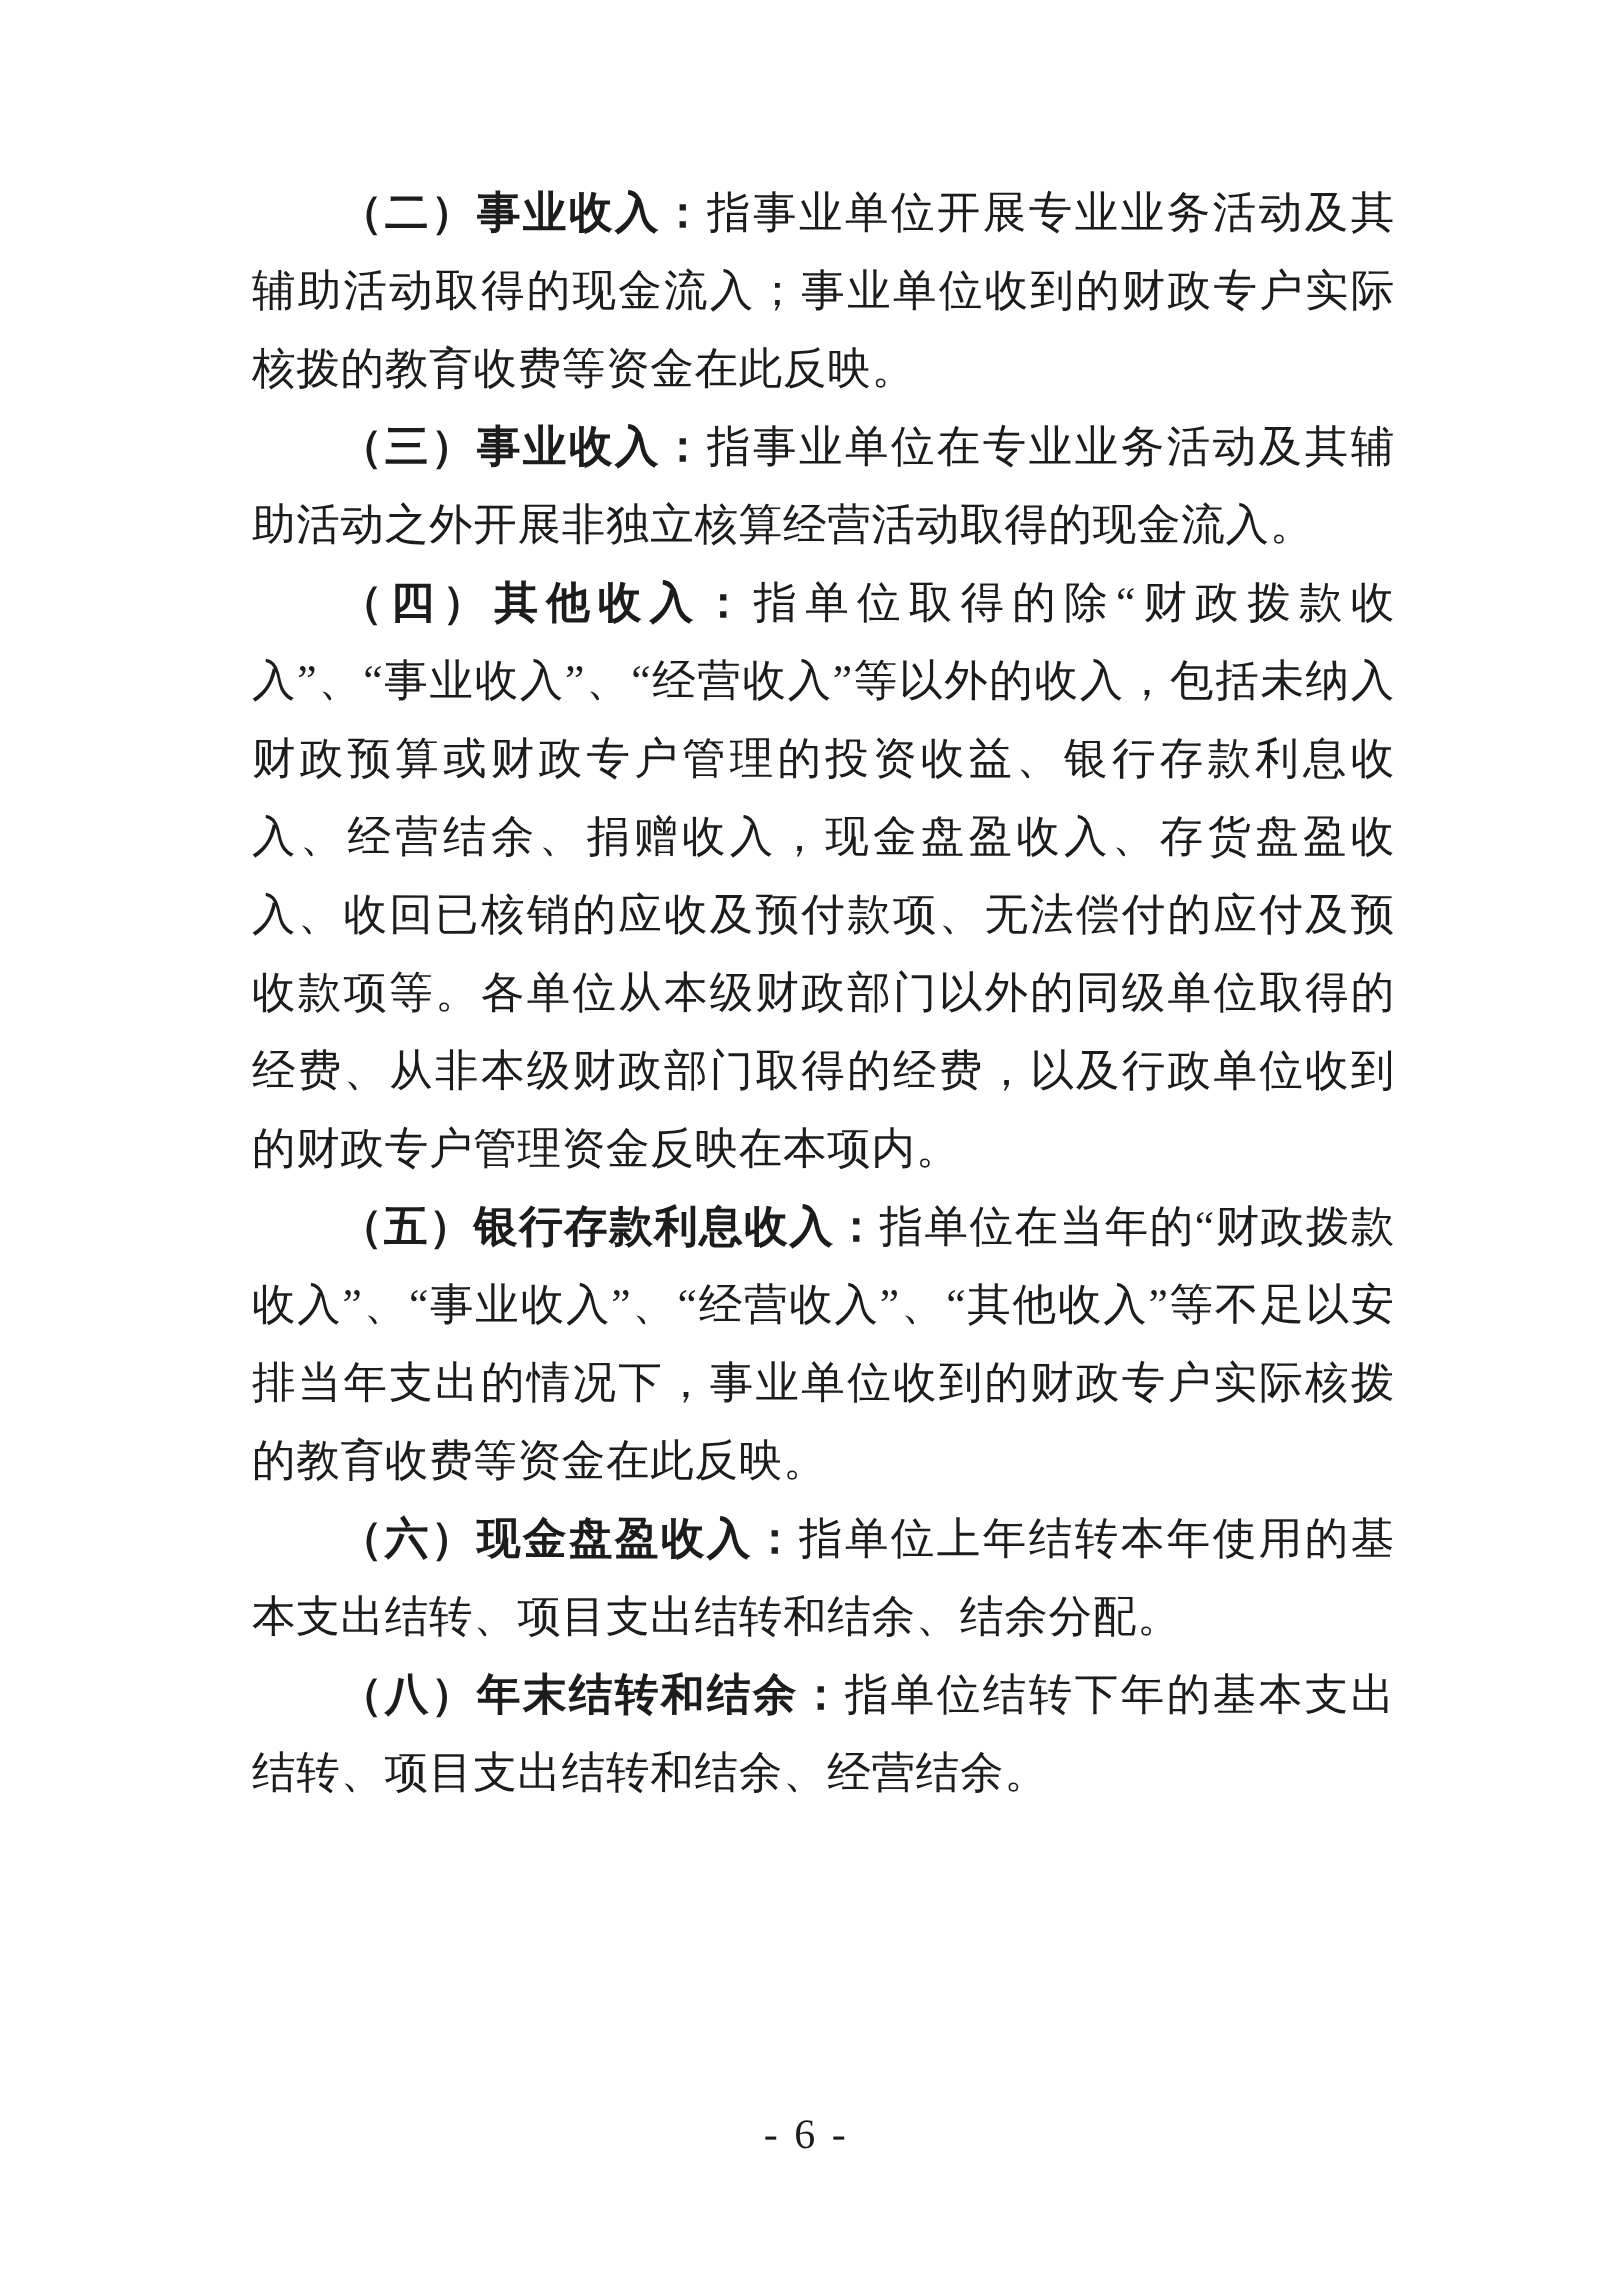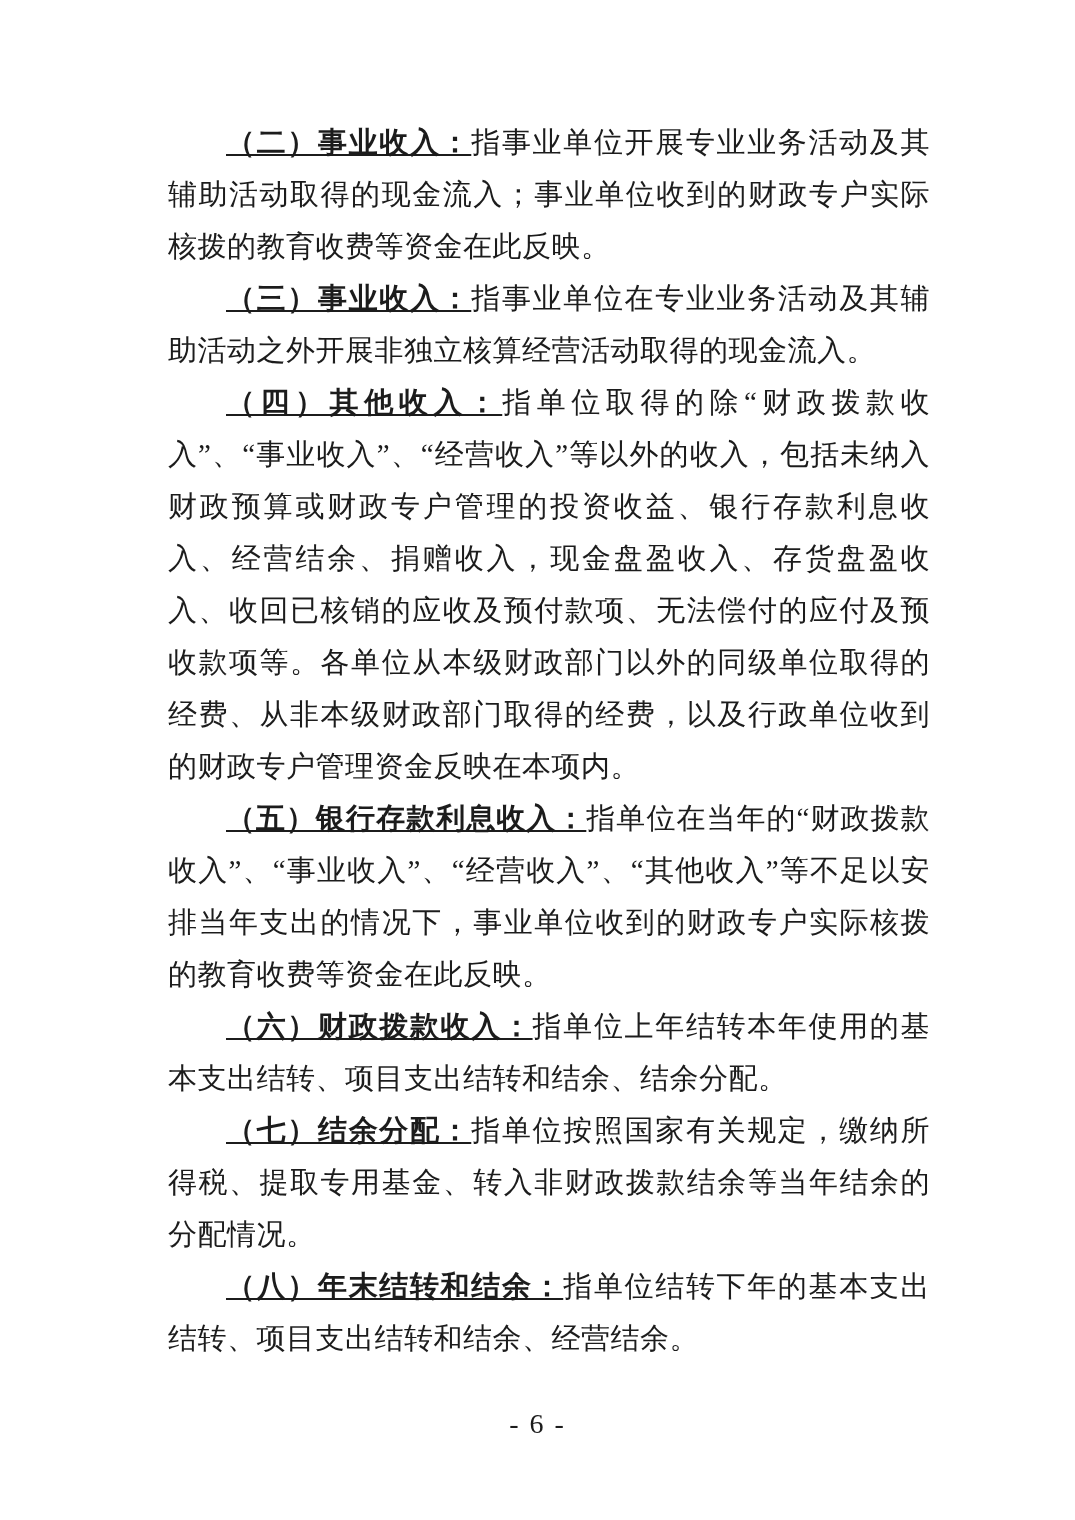--- a/index.html
+++ b/index.html
@@ -31,21 +31,20 @@
     font-size: 29px;
     line-height: 52px;
     letter-spacing: 0.5px;
     text-align: justify;
     text-indent: 2em;
     color: #1c1c1c;
   }
 
   .para-heading {
     font-weight: bold;
-    text-decoration: underline;
   }
 
   .para-body {
     font-weight: normal;
   }
 
   .page-number {
     position: absolute;
     left: 0;
     right: 0;
@@ -63,20 +62,19 @@
 <div class="page">
   <div class="content" id="paragraphs">
   <p class="para"><b class="para-heading">（二）事业收入：</b><span class="para-body">指事业单位开展专业业务活动及其辅助活动取得的现金流入；事业单位收到的财政专户实际核拨的教育收费等资金在此反映。</span></p>
 
   <p class="para"><b class="para-heading">（三）事业收入：</b><span class="para-body">指事业单位在专业业务活动及其辅助活动之外开展非独立核算经营活动取得的现金流入。</span></p>
 
   <p class="para"><b class="para-heading">（四）其他收入：</b><span class="para-body">指单位取得的除“财政拨款收入”、“事业收入”、“经营收入”等以外的收入，包括未纳入财政预算或财政专户管理的投资收益、银行存款利息收入、经营结余、捐赠收入，现金盘盈收入、存货盘盈收入、收回已核销的应收及预付款项、无法偿付的应付及预收款项等。各单位从本级财政部门以外的同级单位取得的经费、从非本级财政部门取得的经费，以及行政单位收到的财政专户管理资金反映在本项内。</span></p>
 
   <p class="para"><b class="para-heading">（五）银行存款利息收入：</b><span class="para-body">指单位在当年的“财政拨款收入”、“事业收入”、“经营收入”、“其他收入”等不足以安排当年支出的情况下，事业单位收到的财政专户实际核拨的教育收费等资金在此反映。</span></p>
 
-  <p class="para"><b class="para-heading">（六）财政拨款收入：</b><span class="para-body">指单位上年结转本年使用的基本支出结转、项目支出结转和结余、结余分配。</span></p>
+  <p class="para"><b class="para-heading">（六）现金盘盈收入：</b><span class="para-body">指单位上年结转本年使用的基本支出结转、项目支出结转和结余、结余分配。</span></p>
 
-  <p class="para"><b class="para-heading">（七）结余分配：</b><span class="para-body">指单位按照国家有关规定，缴纳所得税、提取专用基金、转入非财政拨款结余等当年结余的分配情况。</span></p>
 
   <p class="para"><b class="para-heading">（八）年末结转和结余：</b><span class="para-body">指单位结转下年的基本支出结转、项目支出结转和结余、经营结余。</span></p>
 </div>
   <div class="page-number">- 6 -</div>
 </div>
 
 </body></html>

